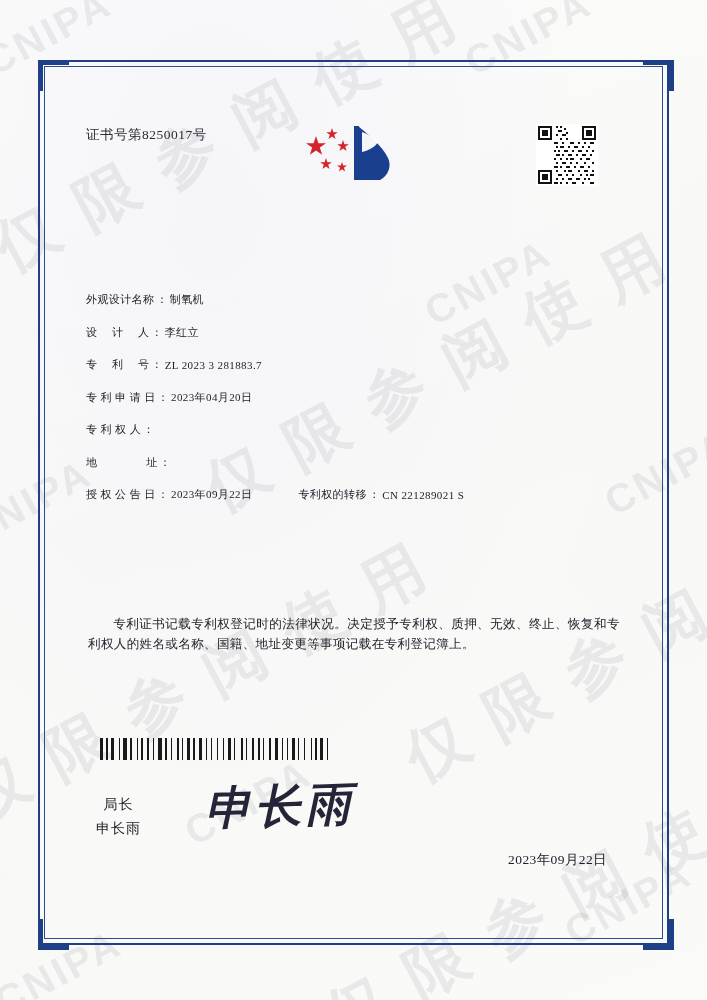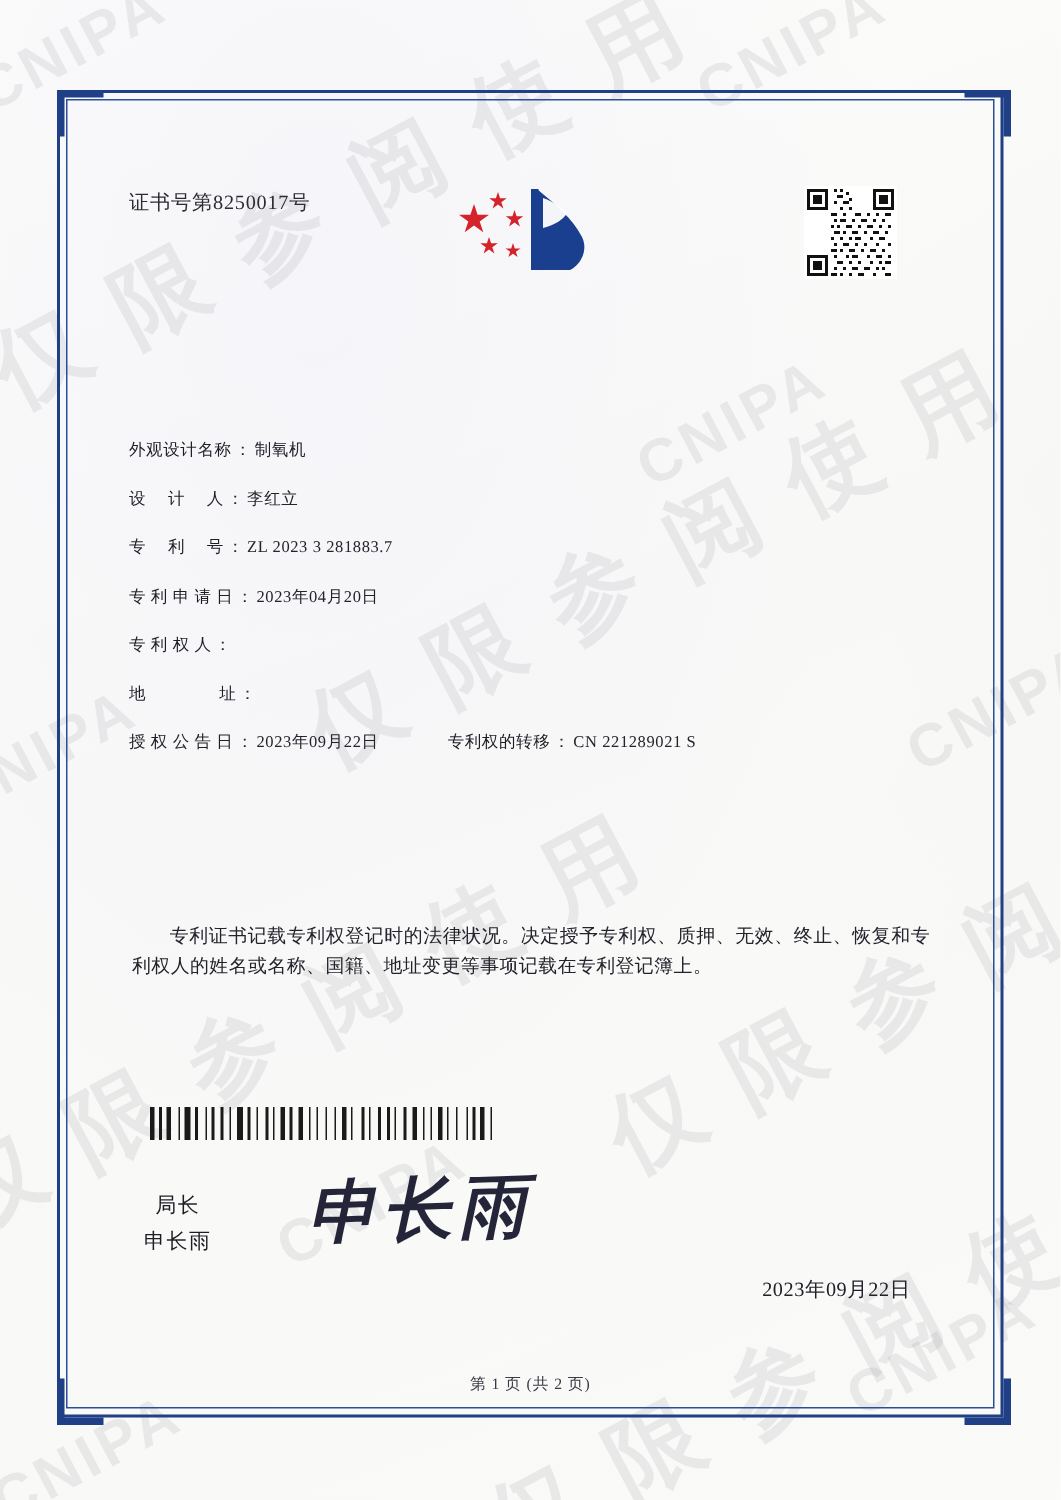--- a/index.html
+++ b/index.html
@@ -493,14 +493,13 @@
     </div>
 
   <div class="sig-label">
     <div>局长</div>
     <div>申长雨</div>
   </div>
   <div class="sig-script">申长雨</div>
 
   <div class="issue-date">2023年09月22日</div>
 
-  <div class="page-num">第 1 页 (共 2 页)</div>
 </div>
 
 </body></html>

